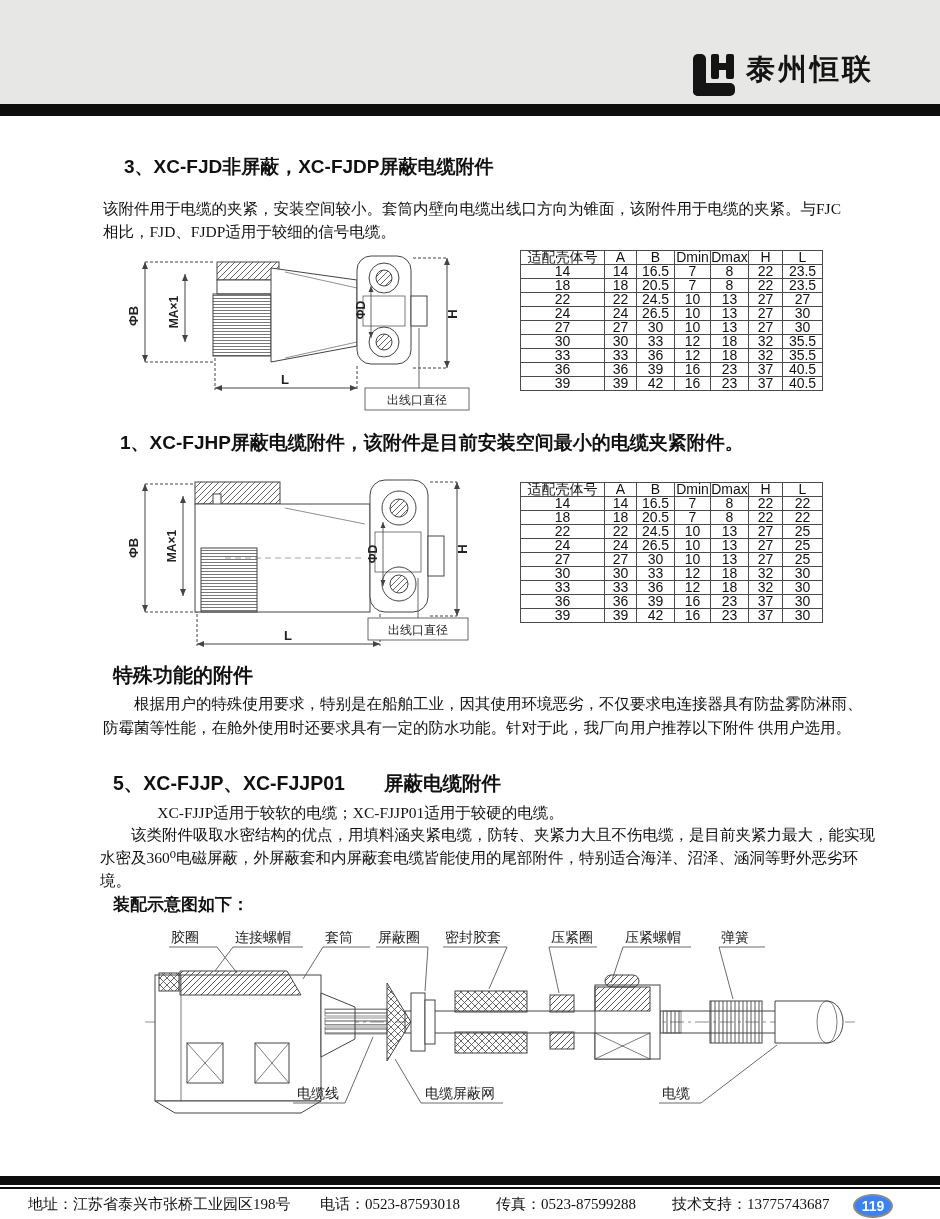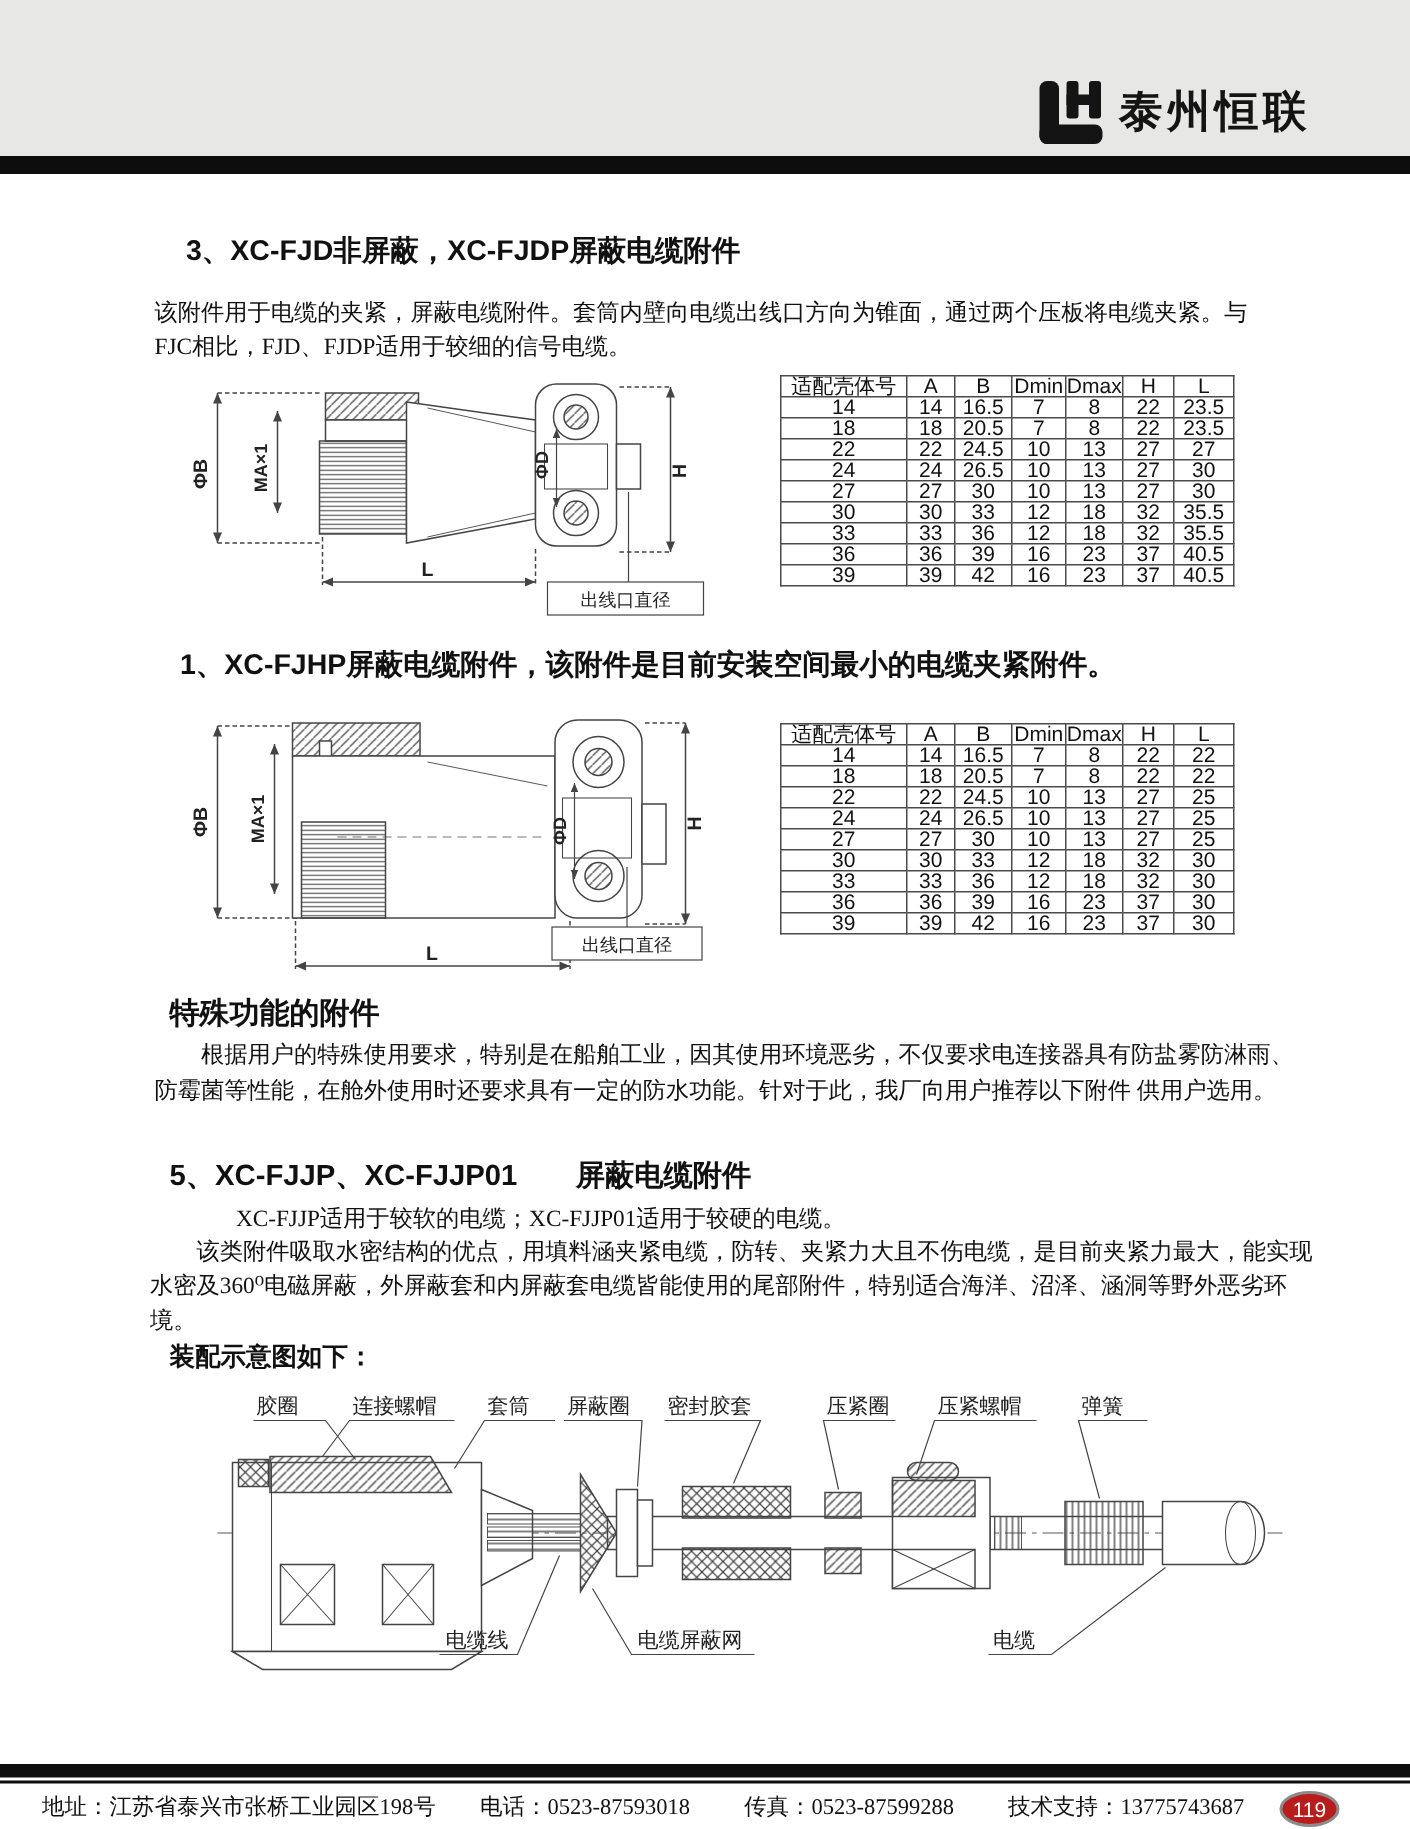--- a/index.html
+++ b/index.html
@@ -2,38 +2,38 @@
 <html><head>
 <meta charset="utf-8">
 <style>
   html,body{margin:0;padding:0;background:#fff;}
   #page{position:relative;width:940px;height:1219px;background:#ffffff;overflow:hidden;
         font-family:"Liberation Serif","DejaVu Serif",serif;color:#1a1a1a;}
   .abs{position:absolute;}
   
   #hdr{left:0;top:0;width:940px;height:104px;background:#e7e7e5;}
   #hdr-slogan{left:84px;top:62px;font-size:25px;font-weight:600;letter-spacing:1px;color:#161616;}
-  #brand{left:688px;top:50px;display:flex;align-items:center;gap:8px;}
+  #brand{left:688px;top:50px;display:flex;gap:8px;}
   #brand-name{font-family:"Liberation Sans","DejaVu Sans",sans-serif;font-weight:900;font-size:29px;letter-spacing:3px;color:#141414;}
   .rule{background:#0d0d0d;}
   
   .sec-title{font-family:"Liberation Sans","DejaVu Sans",sans-serif;font-weight:700;color:#111;}
   .body-txt{font-size:15.5px;line-height:23px;color:#111;}
   
   table.spec{border-collapse:collapse;table-layout:fixed;width:302px;
              font-family:"Liberation Sans","DejaVu Sans",sans-serif;font-size:14px;color:#111;}
   table.spec th,table.spec td{border:1px solid #4a4a4a;text-align:center;padding:0;height:13px;line-height:13px;font-weight:400;overflow:hidden;white-space:nowrap;}
   
   svg text{font-family:"Liberation Sans","DejaVu Sans",sans-serif;fill:#222;}
   svg .cjk{font-family:"Liberation Serif","DejaVu Serif",serif;}
   
   .foot-txt{font-size:15px;color:#111;white-space:nowrap;}
   #page-badge{left:853px;top:1194px;width:40px;height:24px;border-radius:50%;
-              background:#b91c1c;border:2px solid #8b8b8b;box-sizing:border-box;
-              color:#fff;font-family:"Liberation Sans",sans-serif;font-size:14px;font-weight:400;
+              background:#3b82f6;border:2px solid #8b8b8b;box-sizing:border-box;
+              color:#fff;font-family:"Liberation Sans",sans-serif;font-size:14px;font-weight:700;
               display:flex;align-items:center;justify-content:center;}
 </style>
 </head>
 <body>
 
 <div id="page">
 
   <div id="hdr" class="abs"></div>
   <div id="brand" class="abs">
     <svg width="50" height="50" viewBox="0 0 50 50">
@@ -41,21 +41,21 @@
       <rect x="5" y="33" width="42" height="13" rx="5" fill="#141414"></rect>
       <rect x="23" y="4" width="8" height="25" rx="2" fill="#141414"></rect>
       <rect x="38" y="4" width="8" height="25" rx="2" fill="#141414"></rect>
       <rect x="23" y="13" width="23" height="7" fill="#141414"></rect>
     </svg>
     <span id="brand-name">泰州恒联</span>
   </div>
   <div class="abs rule" style="left:0;top:104px;width:940px;height:12px;"></div>
 
   <div class="abs sec-title" style="left:124px;top:154px;font-size:19px;">3、XC-FJD非屏蔽，XC-FJDP屏蔽电缆附件</div>
-  <div class="abs body-txt" style="left:103px;top:197px;width:748px;">该附件用于电缆的夹紧，屏蔽电缆附件。套筒内壁向电缆出线口方向为锥面，通过两个压板将电缆夹紧。与FJC相比，FJD、FJDP适用于较细的信号电缆。</div>
+  <div class="abs body-txt" style="left:103px;top:197px;width:748px;">该附件用于电缆的夹紧，安装空间较小。套筒内壁向电缆出线口方向为锥面，该附件用于电缆的夹紧。与FJC相比，FJD、FJDP适用于较细的信号电缆。</div>
 
   <svg class="abs" style="left:125px;top:246px;" width="350" height="168" viewBox="0 0 350 168">
     <defs>
       <pattern id="diag1" width="6" height="6" patternUnits="userSpaceOnUse">
         <path d="M0,6 L6,0" stroke="#555" stroke-width="0.9" fill="none"></path>
       </pattern>
       <pattern id="hl1" width="6" height="3" patternUnits="userSpaceOnUse">
         <path d="M0,1.5 H6" stroke="#555" stroke-width="0.8" fill="none"></path>
       </pattern>
     </defs>

